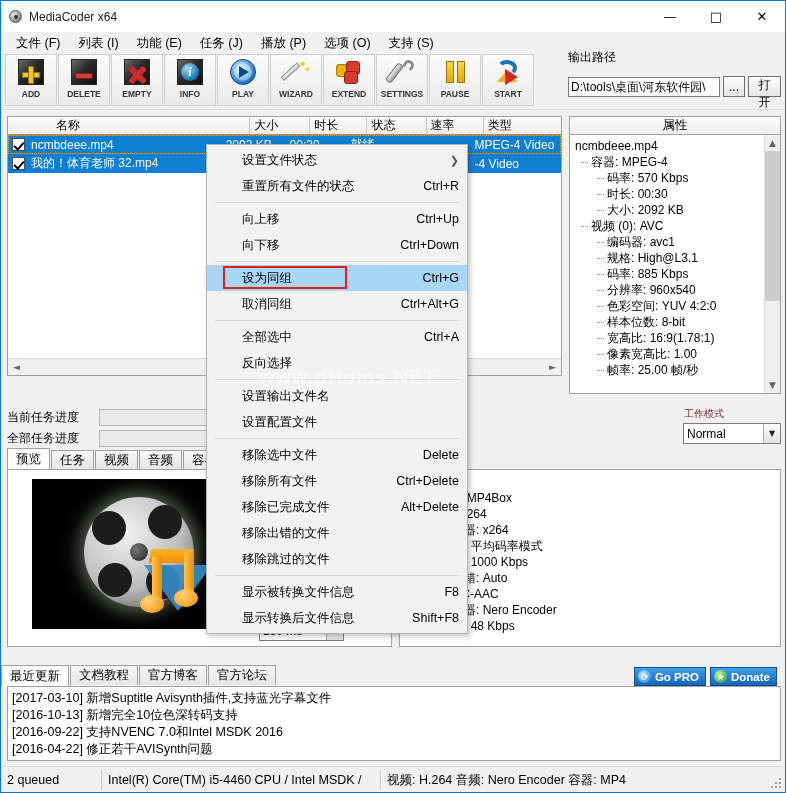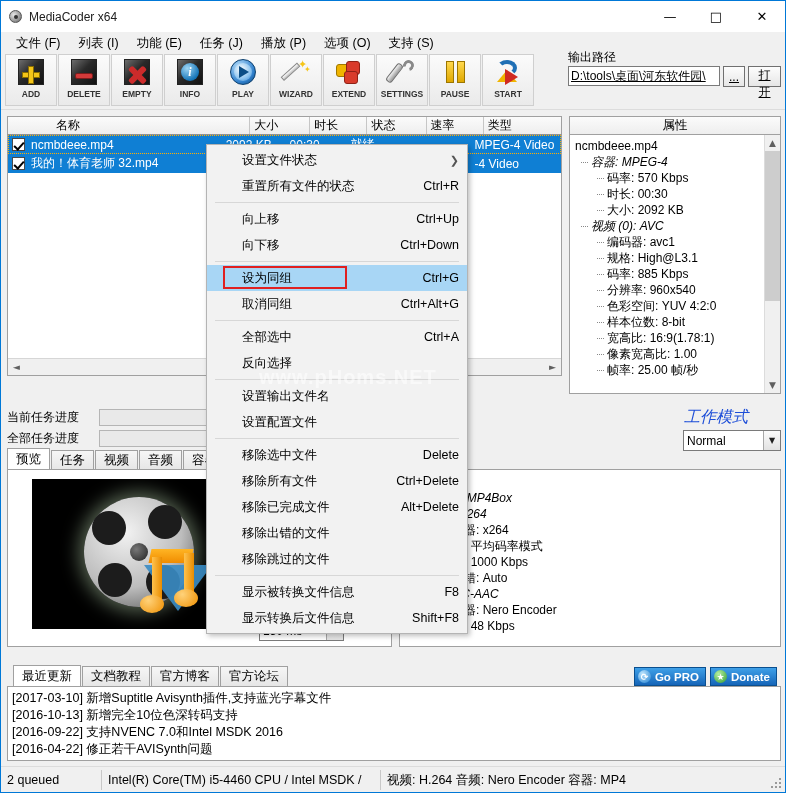--- a/index.html
+++ b/index.html
@@ -148,21 +148,21 @@
     position: absolute; left: 5px; top: 12px;
     border-left: 10px solid transparent; border-right: 10px solid transparent; border-bottom: 12px solid #f0b400;
   }
 
   
   #outbox {
     position: absolute; left: 562px; top: 48px; width: 218px; height: 48px;
     background: #f0f0f0;
   }
   #outlabel { font-size: 12px; color: #000; padding-left: 5px; }
-  #outrow { display: flex; align-items: flex-start; margin-top: 0; padding-left: 5px; text-decoration: underline; }
+  #outrow { display: flex; align-items: flex-end; margin-top: 10px; padding-left: 5px; }
   #outpath {
     width: 152px; height: 20px; border: 1px solid #7a7a7a; background: #fff;
     font-size: 12px; padding: 1px 2px; color: #000; outline: none;
     font-family: "Liberation Sans", sans-serif;
   }
   .smallbtn {
     height: 21px; border: 1px solid #707070; background: linear-gradient(#fdfdfd,#e6e6e6);
     font-size: 12px; margin-left: 3px; padding: 0 5px; color: #000;
     font-family: "Liberation Sans", sans-serif;
   }
@@ -213,21 +213,21 @@
     display: flex; align-items: center; justify-content: center; font-size: 12.5px; color: #000;
   }
   #propbody {
     position: absolute; left: 568px; top: 134px; width: 212px; height: 259px;
     background: #fff; border: 1px solid #a0a0a0; border-top: none;
     overflow: hidden;
   }
   #proptree { padding: 3px 2px 2px 3px; }
   .tnode { font-size: 12px; color: #000; line-height: 16px; white-space: nowrap; position: relative; }
   .lvl0 { padding-left: 2px; }
-  .lvl1 { padding-left: 18px; font-style: italic; }
+  .lvl1 { padding-left: 18px; }
   .lvl2 { padding-left: 34px; }
   .lvl1::before {
     content: ""; position: absolute; left: 8px; top: 8px; width: 7px; height: 0;
     border-top: 1px dotted #888;
   }
   .lvl2::before {
     content: ""; position: absolute; left: 24px; top: 8px; width: 7px; height: 0;
     border-top: 1px dotted #888;
   }
   #propscroll {
@@ -243,21 +243,21 @@
 
   
   #progwrap { position: absolute; left: 6px; top: 408px; width: 390px; }
   .progrow { display: flex; align-items: center; margin-bottom: 4px; }
   .proglabel { font-size: 12px; color: #000; width: 92px; }
   .progbar {
     width: 272px; height: 17px; background: #e9e9e9;
     border: 1px solid #b5b5b5;
   }
   #workmode { position: absolute; left: 682px; top: 406px; width: 98px; }
-  #workmode .wmlabel { font-size: 16px; color: #1d4ed8; padding-left: 1px; font-style: italic; }
+  #workmode .wmlabel { font-size: 10px; color: #7f1d1d; padding-left: 1px; }
   .combo {
     height: 21px; border: 1px solid #7a7a7a; background: #fff;
     display: flex; align-items: center; justify-content: space-between;
     font-size: 12px; color: #000; padding-left: 3px; margin-top: 2px;
   }
   .combo .arrowbox {
     width: 17px; height: 19px; background: linear-gradient(#fbfbfb,#e2e2e2);
     border-left: 1px solid #a7a7a7; display:flex; align-items:center; justify-content:center;
     font-size: 8px; color: #202020; font-family: "DejaVu Sans", sans-serif;
   }
@@ -325,22 +325,22 @@
 
   
   #outinfo {
     position: absolute; left: 398px; top: 468px; width: 382px; height: 178px;
     background: #fff; border: 1px solid #a0a0a0;
   }
   #outinfo .inner { padding: 4px 2px 2px 6px; }
 
   
   #newstabs {
-    position: absolute; left: 12px; top: 664px; width: 400px; height: 22px;
-    display: flex; align-items: center;
+    position: absolute; left: 0; top: 664px; width: 400px; height: 22px;
+    display: flex; align-items: flex-start;
   }
   #newsbody {
     position: absolute; left: 6px; top: 685px; width: 774px; height: 75px;
     background: #fff; border: 1px solid #a0a0a0;
     padding: 3px 4px;
   }
   .newsline { font-size: 12.5px; color: #000; line-height: 17px; white-space: nowrap; }
   #probtns { position: absolute; right: 8px; top: 666px; display: flex; }
   .probtn {
     height: 19px; border: 1px solid #0a4f8f;

